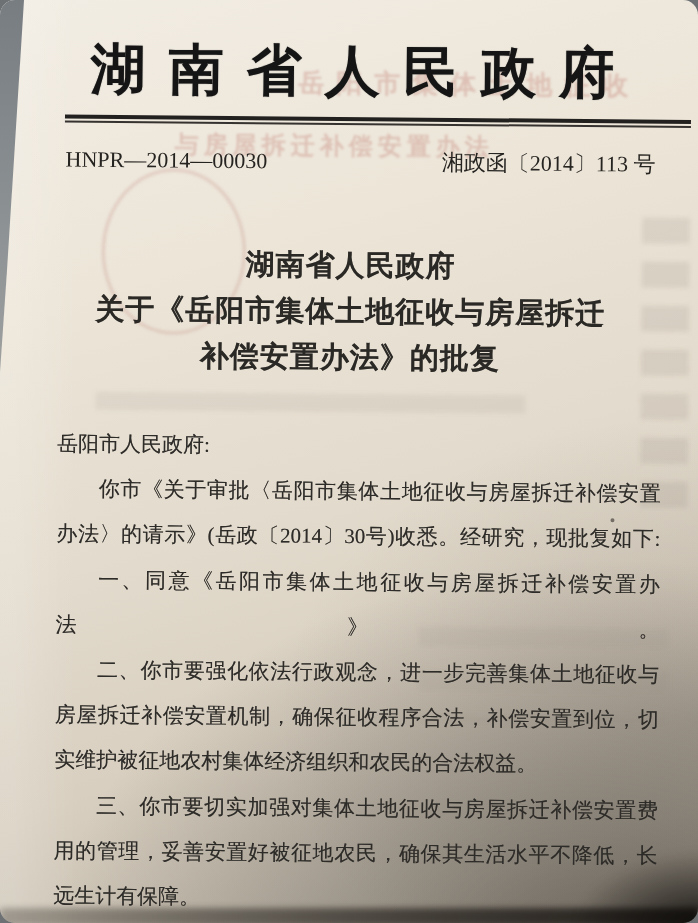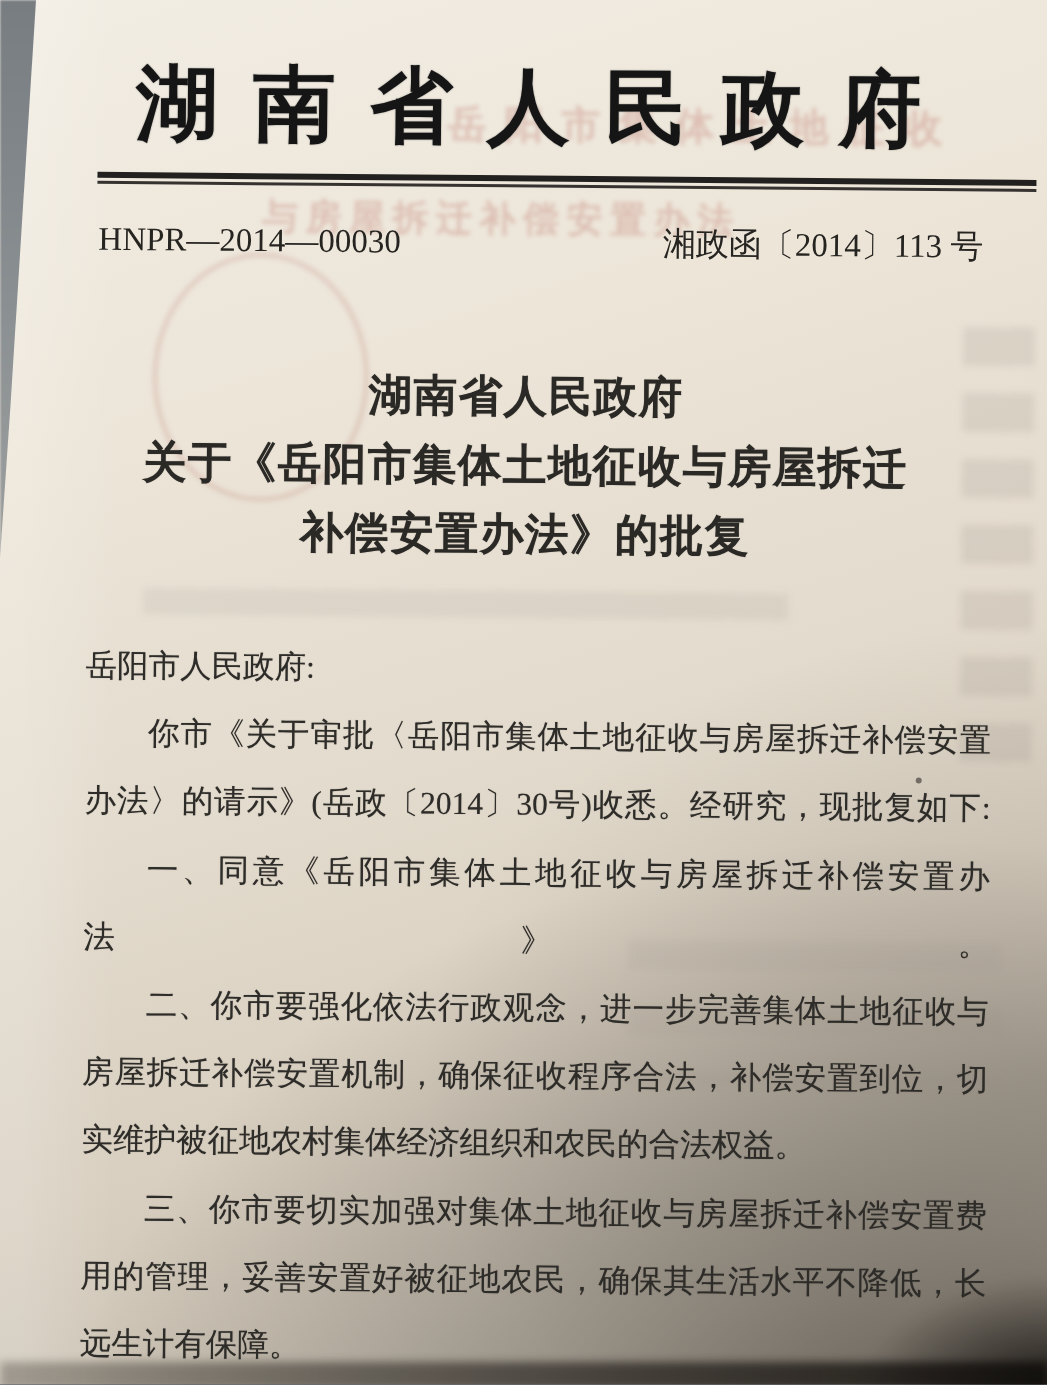--- a/index.html
+++ b/index.html
@@ -2,20 +2,21 @@
 <html><head>
 <meta charset="utf-8">
 <style>
   html, body { margin: 0; padding: 0; background: #6d7174; }
   .photo {
     position: relative;
     width: 698px;
     height: 923px;
     overflow: hidden;
     font-family: "Liberation Serif", "DejaVu Serif", serif;
+    border-radius: 15px;
   }
   
   .paper {
     position: absolute;
     inset: 0;
     background:
       radial-gradient(130% 70% at 88% 104%, rgba(38,33,29,0.50) 0%, rgba(38,33,29,0.26) 30%, rgba(38,33,29,0) 62%),
       radial-gradient(100% 55% at 100% 78%, rgba(70,62,54,0.20), rgba(70,62,54,0) 60%),
       linear-gradient(90deg, rgba(255,255,255,0.16) 2%, rgba(255,255,255,0) 11%),
       linear-gradient(163deg, #f2ede4 0%, #ece5d8 28%, #e3dbcd 52%, #d8cfc0 72%, #c6beb0 90%, #b2aa9c 100%);

